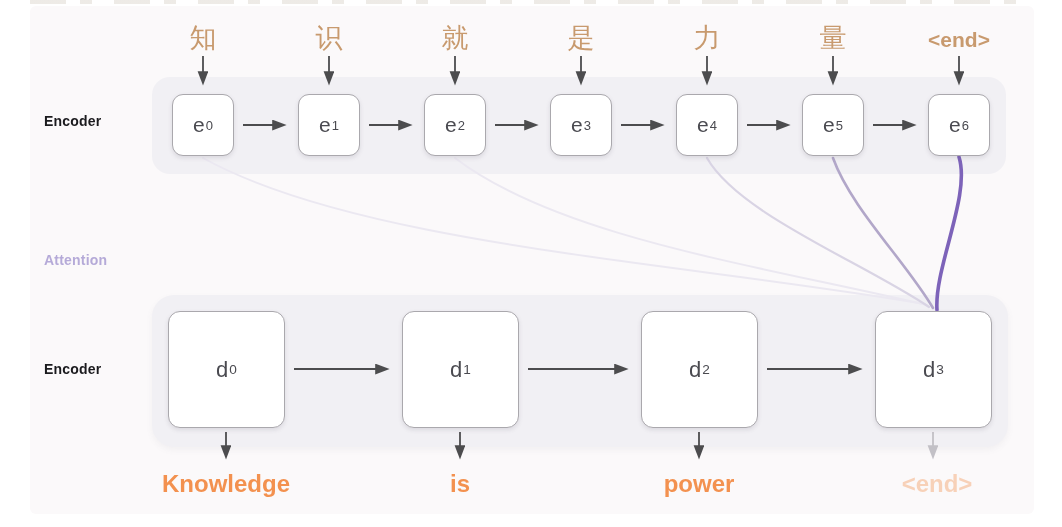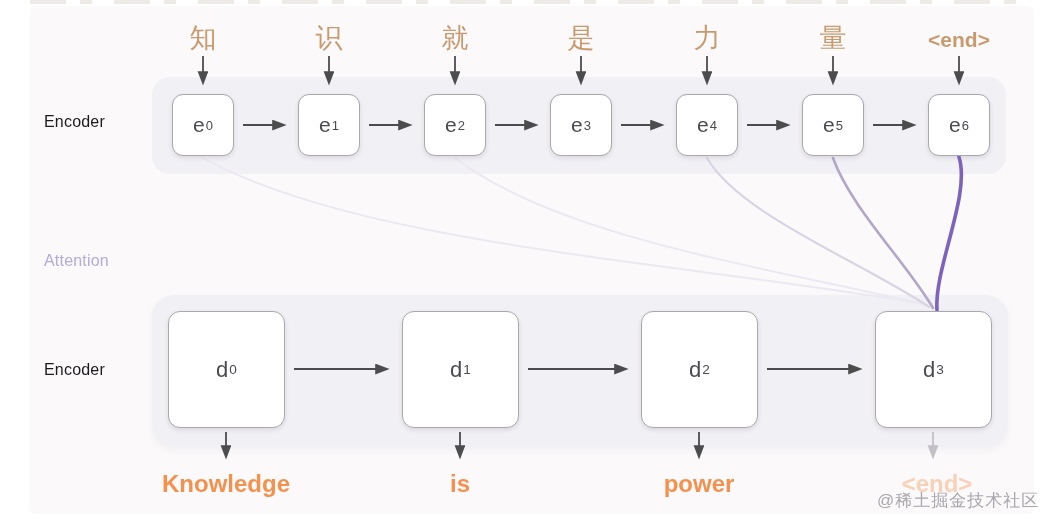--- a/index.html
+++ b/index.html
@@ -20,21 +20,21 @@
       rgba(148,130,102,0.16) 50px 62px, transparent 62px 84px);
   }
   .strip{
     position:absolute;background:#f1f0f4;z-index:1;
   }
   #encoder-strip{left:152px;top:77px;width:854px;height:97px;border-radius:18px;}
   #decoder-strip{left:152px;top:295px;width:856px;height:152px;border-radius:22px;
     box-shadow:0 3px 6px rgba(120,115,130,0.07);}
   #wires{position:absolute;left:0;top:0;z-index:2;}
   .side-label{
-    position:absolute;left:44px;font-size:16px;font-weight:400;color:#1b1b1e;
+    position:absolute;left:44px;font-size:14px;font-weight:700;color:#1b1b1e;
     letter-spacing:0.2px;z-index:3;
   }
   #attention-label{color:#b5aad8;margin-top:28px;}
   .src-token{
     position:absolute;transform:translateX(-50%);top:22px;height:32px;
     line-height:32px;font-size:27px;font-weight:500;color:#c89a6e;
     white-space:nowrap;z-index:3;
   }
   .src-token.special{font-size:21px;font-weight:700;top:27px;height:26px;line-height:26px;}
   .cell{
@@ -163,14 +163,13 @@
         <span class="sub">3</span>
       </div>
     </div>
   <div id="output-tokens">
       <div class="out-word" style="left: 226px;">Knowledge</div>
       <div class="out-word" style="left: 460px;">is</div>
       <div class="out-word" style="left: 699px;">power</div>
       <div class="out-word faded" style="left: 937px;">&lt;end&gt;</div>
     </div>
 
-  <div id="watermark">@稀土掘金技术社区</div>
 </div>
 
 </body></html>

